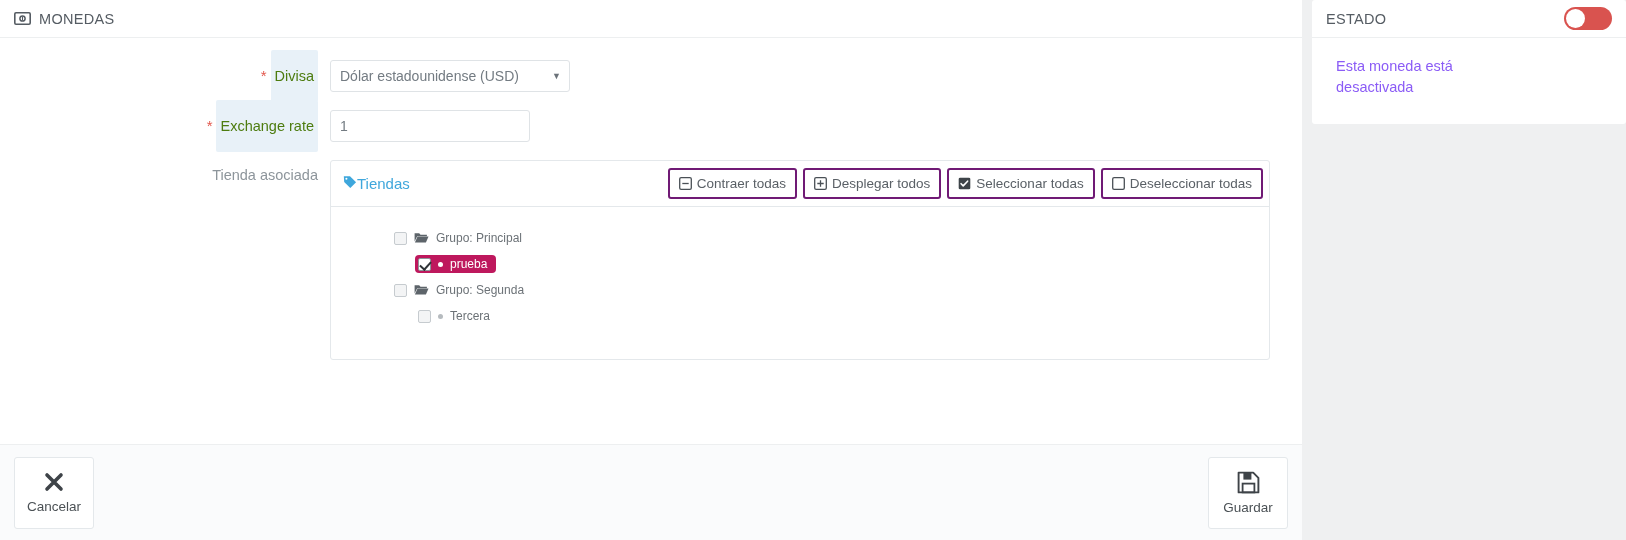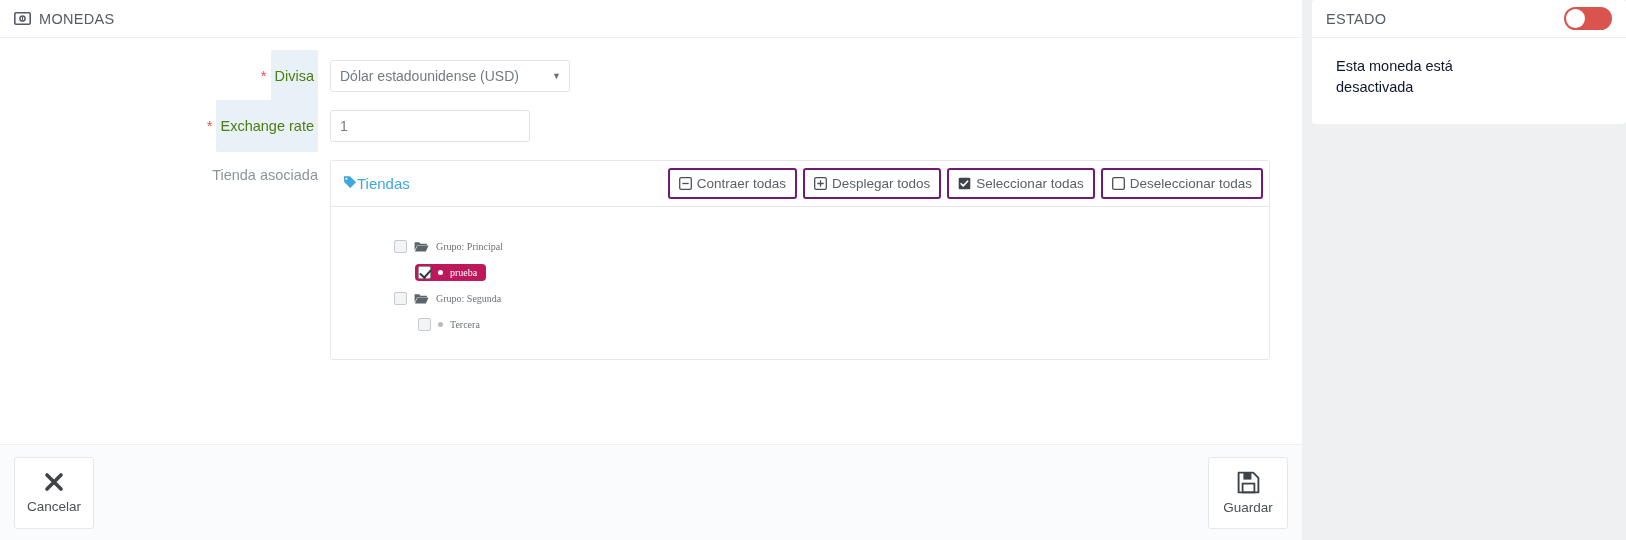--- a/index.html
+++ b/index.html
@@ -149,24 +149,23 @@
     font-family: "Liberation Sans", sans-serif;
     cursor: pointer;
     white-space: nowrap;
   }
   .tb-btn .ico { display: inline-flex; align-items: center; color: #4a5056; }
 
   .tree-area { padding: 22px 0 26px 0; min-height: 150px; }
 
   .tree-node {
     display: flex;
-    align-items: flex-end;
+    align-items: flex-start;
     height: 26px;
-    font-size: 10px;
-    font-family: Liberation Serif, serif;
+    font-size: 12px;
   }
   .tree-node .indent { display: inline-block; }
   .node-inner {
     display: inline-flex;
     align-items: center;
     gap: 7px;
     padding: 2px 9px 2px 3px;
     border-radius: 4px;
   }
   .node-inner.selected { background: #be185d; }
@@ -270,21 +269,21 @@
   .toggle .knob {
     position: absolute;
     top: 2px; left: 2px;
     width: 19px; height: 19px;
     border-radius: 50%;
     background: #ffffff;
   }
   .status-body {
     padding: 18px 16px 26px 24px;
     font-size: 14.5px;
-    color: #0f172a;
+    color: #8b5cf6;
     line-height: 1.45;
     max-width: 200px;
   }
 </style>
 </head>
 <body>
 
 <div class="screen">
 
   <div class="main-panel">

